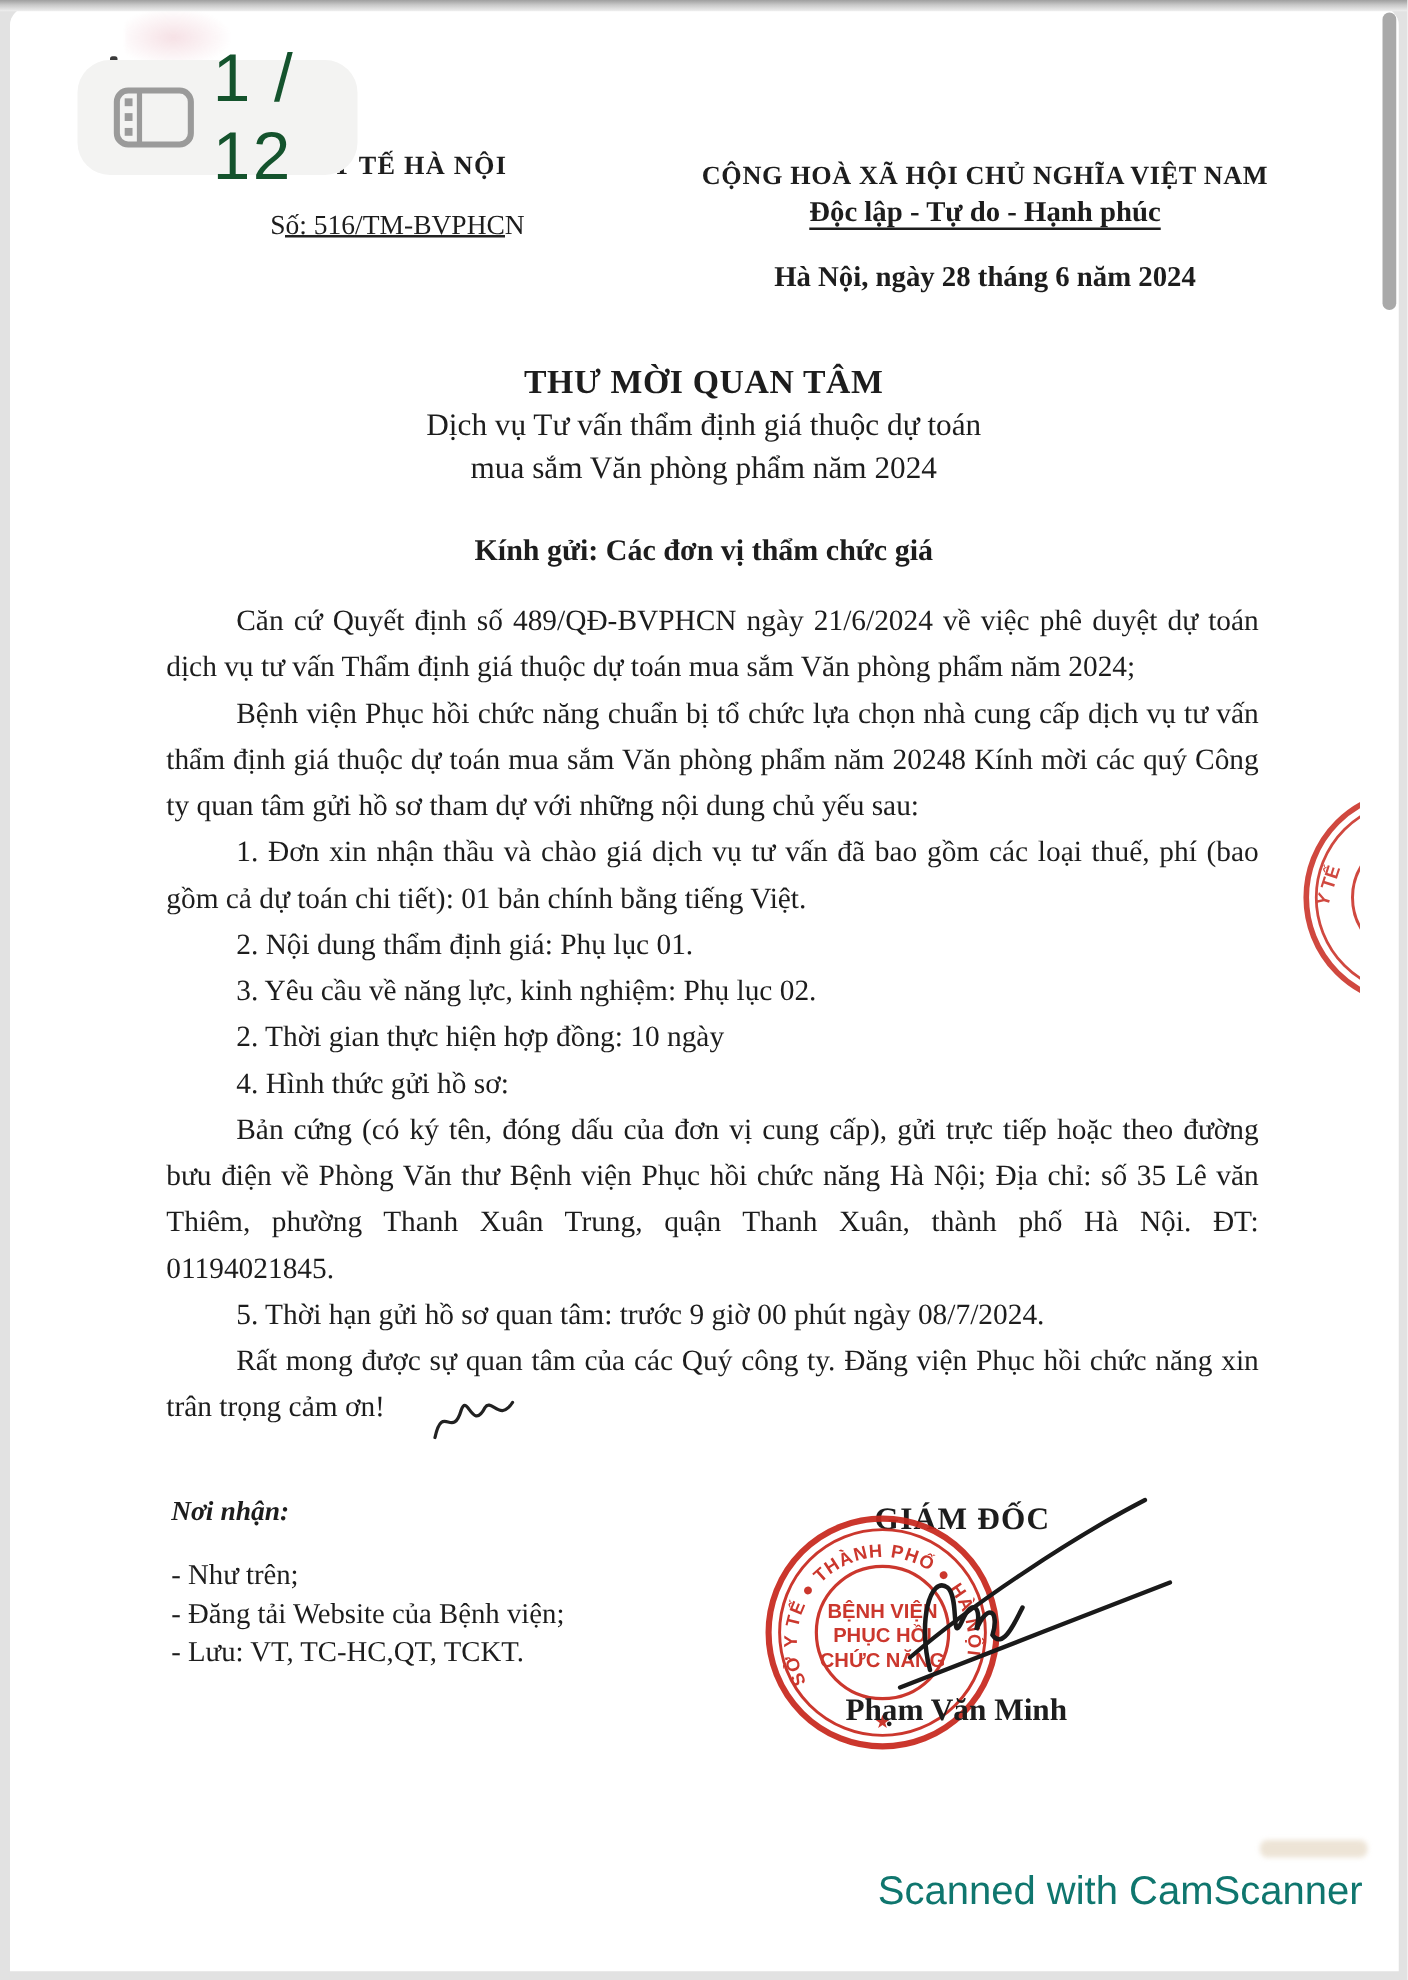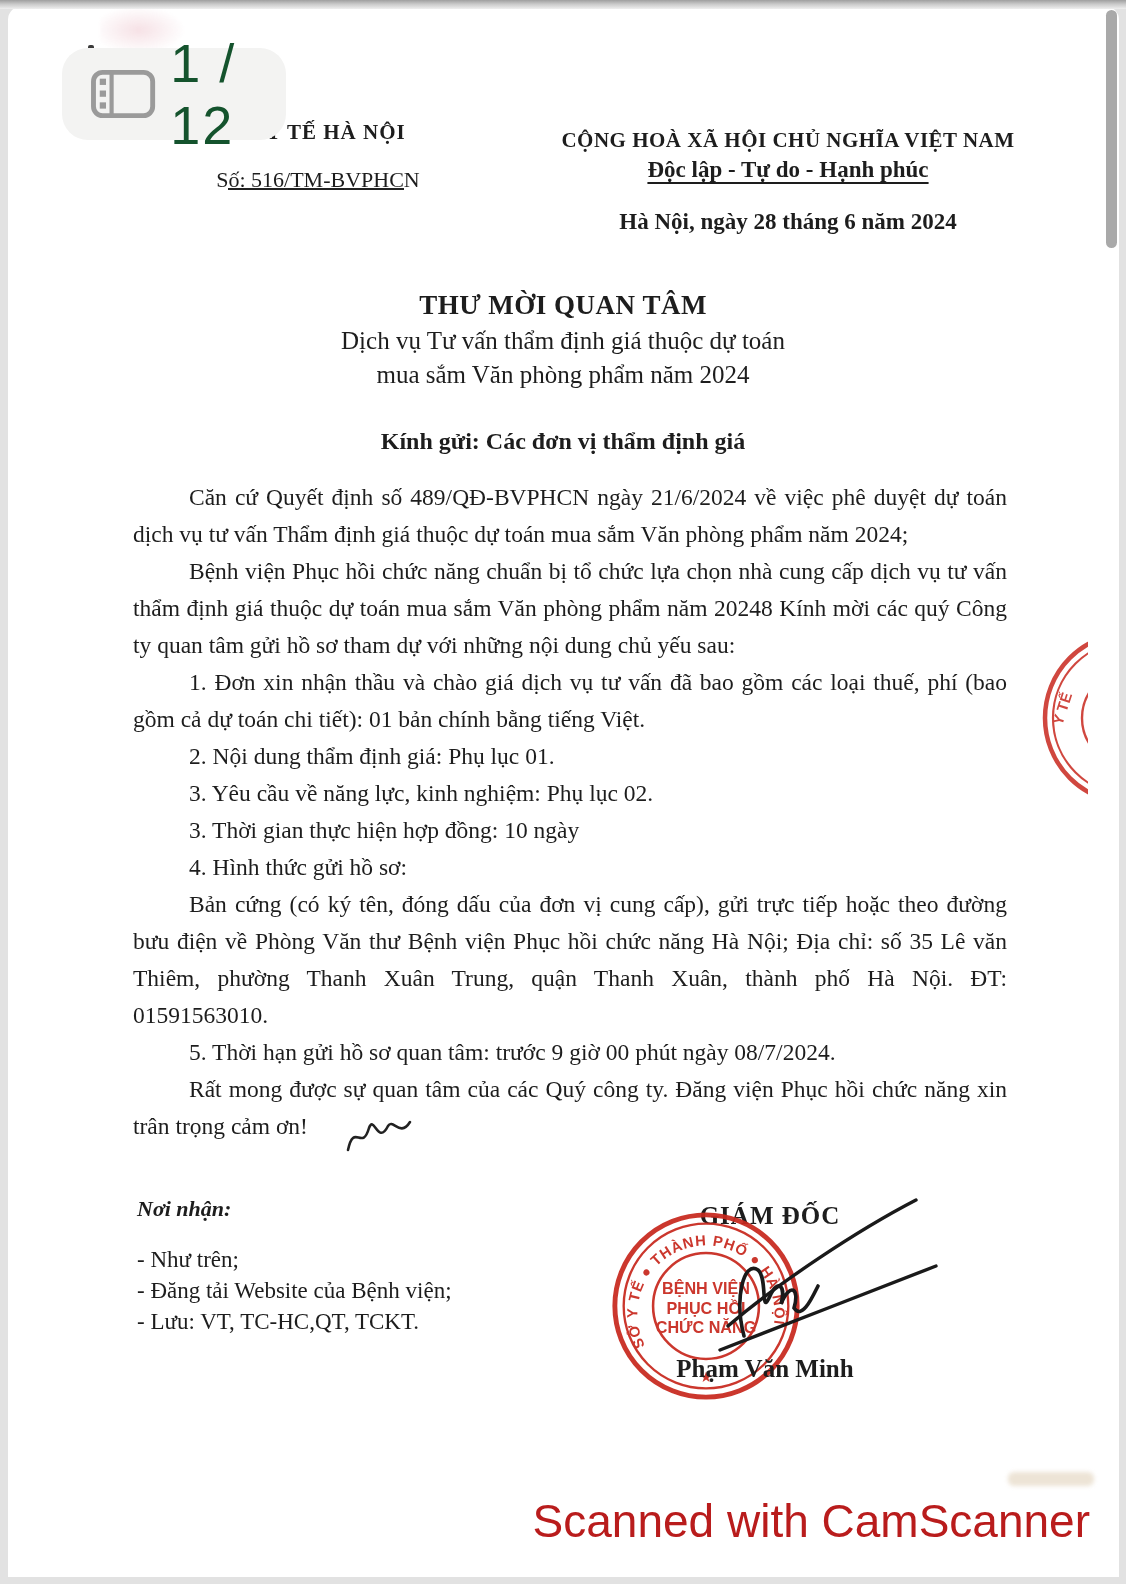--- a/index.html
+++ b/index.html
@@ -29,21 +29,21 @@
   }
   .page-pill .num {
     color:#14532d; font-size:54px; letter-spacing:2px;
   }
   .scroll-thumb {
     position:absolute; left:1106px; top:10px; width:11px; height:238px;
     background:#a9a9a9; border-radius:6px; z-index:50;
   }
   .watermark {
     position:absolute; left:0; top:1494px; width:1090px;
-    text-align:right; color:#b91c1c; font-size:46px;
+    text-align:right; color:#0f766e; font-size:32px;
     font-family:"Liberation Sans","DejaVu Sans",sans-serif;
     z-index:5;
   }
   
   .doc-text { color:#1d1d1d; }
   .hdr-left {
     position:absolute; left:118px; top:120px; width:400px; text-align:center; z-index:2;
   }
   .hdr-left .l1 { font-size:21px; font-weight:bold; letter-spacing:1px; }
   .hdr-left .l2 { font-size:20px; font-weight:bold; margin-top:6px; letter-spacing:.5px; }
@@ -115,31 +115,31 @@
   <div class="l1">CỘNG HOÀ XÃ HỘI CHỦ NGHĨA VIỆT NAM</div>
   <div class="l2">Độc lập - Tự do - Hạnh phúc</div>
   <div class="date">Hà Nội, ngày 28 tháng 6 năm 2024</div>
 </div>
 
 <div class="title-block doc-text">
   <div class="main">THƯ MỜI QUAN TÂM</div>
   <div class="sub">Dịch vụ Tư vấn thẩm định giá thuộc dự toán</div>
   <div class="sub">mua sắm Văn phòng phẩm năm 2024</div>
 </div>
-<div class="salutation doc-text">Kính gửi: Các đơn vị thẩm định giá</div>
+<div class="salutation doc-text">Kính gửi: Các đơn vị thẩm chức giá</div>
 
 <div class="body-text doc-text">
   <p>Căn cứ Quyết định số 489/QĐ-BVPHCN ngày 21/6/2024 về việc phê duyệt dự toán dịch vụ tư vấn Thẩm định giá thuộc dự toán mua sắm Văn phòng phẩm năm 2024;</p>
   <p>Bệnh viện Phục hồi chức năng chuẩn bị tổ chức lựa chọn nhà cung cấp dịch vụ tư vấn thẩm định giá thuộc dự toán mua sắm Văn phòng phẩm năm 20248 Kính mời các quý Công ty quan tâm gửi hồ sơ tham dự với những nội dung chủ yếu sau:</p>
   <p>1. Đơn xin nhận thầu và chào giá dịch vụ tư vấn đã bao gồm các loại thuế, phí (bao gồm cả dự toán chi tiết): 01 bản chính bằng tiếng Việt.</p>
   <p>2. Nội dung thẩm định giá: Phụ lục 01.</p>
   <p>3. Yêu cầu về năng lực, kinh nghiệm: Phụ lục 02.</p>
-  <p>3. Thời gian thực hiện hợp đồng: 10 ngày</p>
+  <p>2. Thời gian thực hiện hợp đồng: 10 ngày</p>
   <p>4. Hình thức gửi hồ sơ:</p>
-  <p>Bản cứng (có ký tên, đóng dấu của đơn vị cung cấp), gửi trực tiếp hoặc theo đường bưu điện về Phòng Văn thư Bệnh viện Phục hồi chức năng Hà Nội; Địa chỉ: số 35 Lê văn Thiêm, phường Thanh Xuân Trung, quận Thanh Xuân, thành phố Hà Nội. ĐT: 01591563010.</p>
+  <p>Bản cứng (có ký tên, đóng dấu của đơn vị cung cấp), gửi trực tiếp hoặc theo đường bưu điện về Phòng Văn thư Bệnh viện Phục hồi chức năng Hà Nội; Địa chỉ: số 35 Lê văn Thiêm, phường Thanh Xuân Trung, quận Thanh Xuân, thành phố Hà Nội. ĐT: 01194021845.</p>
   <p>5. Thời hạn gửi hồ sơ quan tâm: trước 9 giờ 00 phút  ngày 08/7/2024.</p>
   <p>Rất mong được sự quan tâm của các Quý công ty. Đăng viện Phục hồi chức năng xin trân trọng cảm ơn!</p>
 </div>
 
 <svg class="cam-on-squiggle" viewBox="0 0 78 48">
   <path d="M10,38 C16,10 24,40 31,16 C36,2 40,34 50,14 C55,6 62,26 72,10" fill="none" stroke="#222" stroke-width="2.6" stroke-linecap="round"></path>
 </svg>
 
 <div class="recipients doc-text">
   <div class="rt">Nơi nhận:</div>

